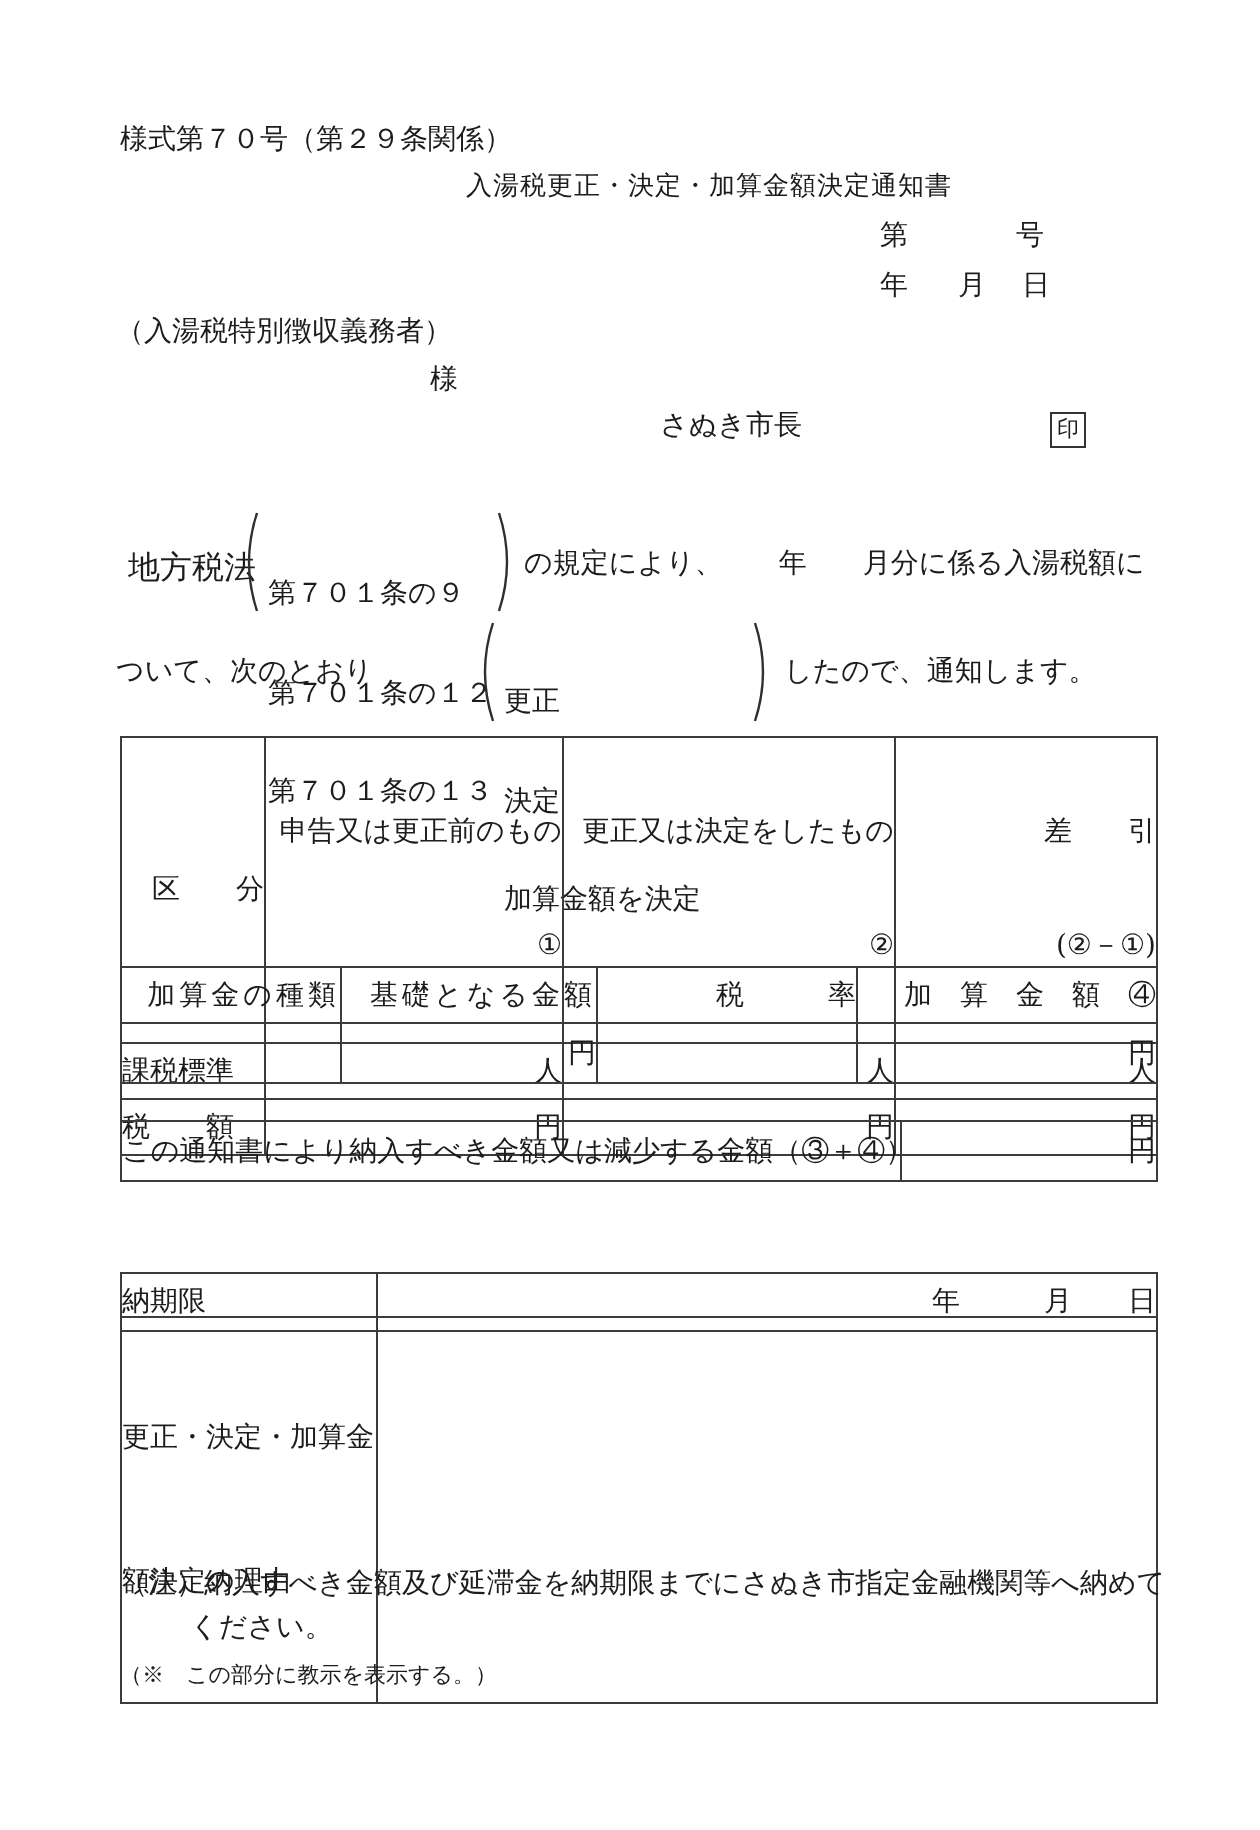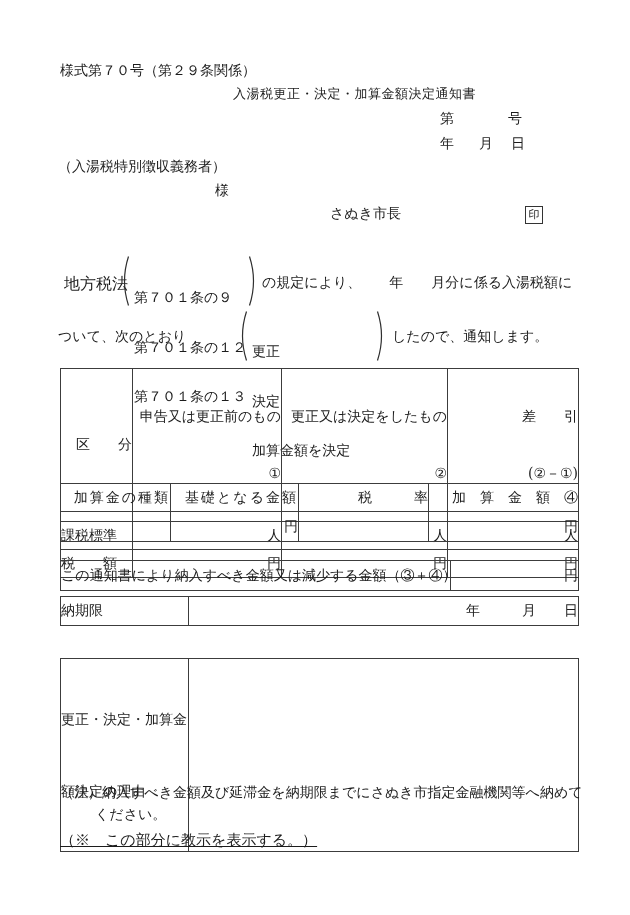--- a/index.html
+++ b/index.html
@@ -3,21 +3,21 @@
 <meta charset="utf-8">
 <style>
   html,body { margin:0; padding:0; background:#ffffff; }
   .sheet {
     position:relative; width:630px; height:915px; background:#ffffff;
     color:#1c1c1c; font-family:"DejaVu Serif","Liberation Serif",serif;
     font-size:14px; overflow:hidden;
   }
   .abs { position:absolute; white-space:pre; line-height:1.25;text-align:right; }
   .title { font-size:13px; letter-spacing:0.5px; }
-  .small { font-size:15px;text-decoration:underline; }
+  .small { font-size:11px; }
   .stack { position:absolute; white-space:pre; line-height:16.5px; }
   .paren { position:absolute; }
   .seal {
     position:absolute; width:16px; height:16px; border:1px solid #333;
     font-size:11px; line-height:16px; text-align:center;
   }
   table.frm {
     position:absolute; left:60px; width:518px;
     border-collapse:collapse; table-layout:fixed;
   }
@@ -148,21 +148,21 @@
         <col style="width:128px">
       </colgroup>
     <tbody>
         <tr style="height:30px;">
       <td class="fs13">この通知書により納入すべき金額又は減少する金額（③＋④）</td>
       <td class="unit">円</td>
     </tr>
   </tbody>
     </table>
 
-  <table class="frm" style="top:596px;padding-left:48px;">
+  <table class="frm" style="top:636px;padding-left:48px;">
     <colgroup>
         <col style="width:128px">
         <col style="width:390px">
       </colgroup>
     <tbody>
         <tr style="height:29px;">
       <td class="lbl">納期限</td>
       <td style="padding-left:207px;text-align:right;">年　　　月　　日</td>
     </tr>
   </tbody>

